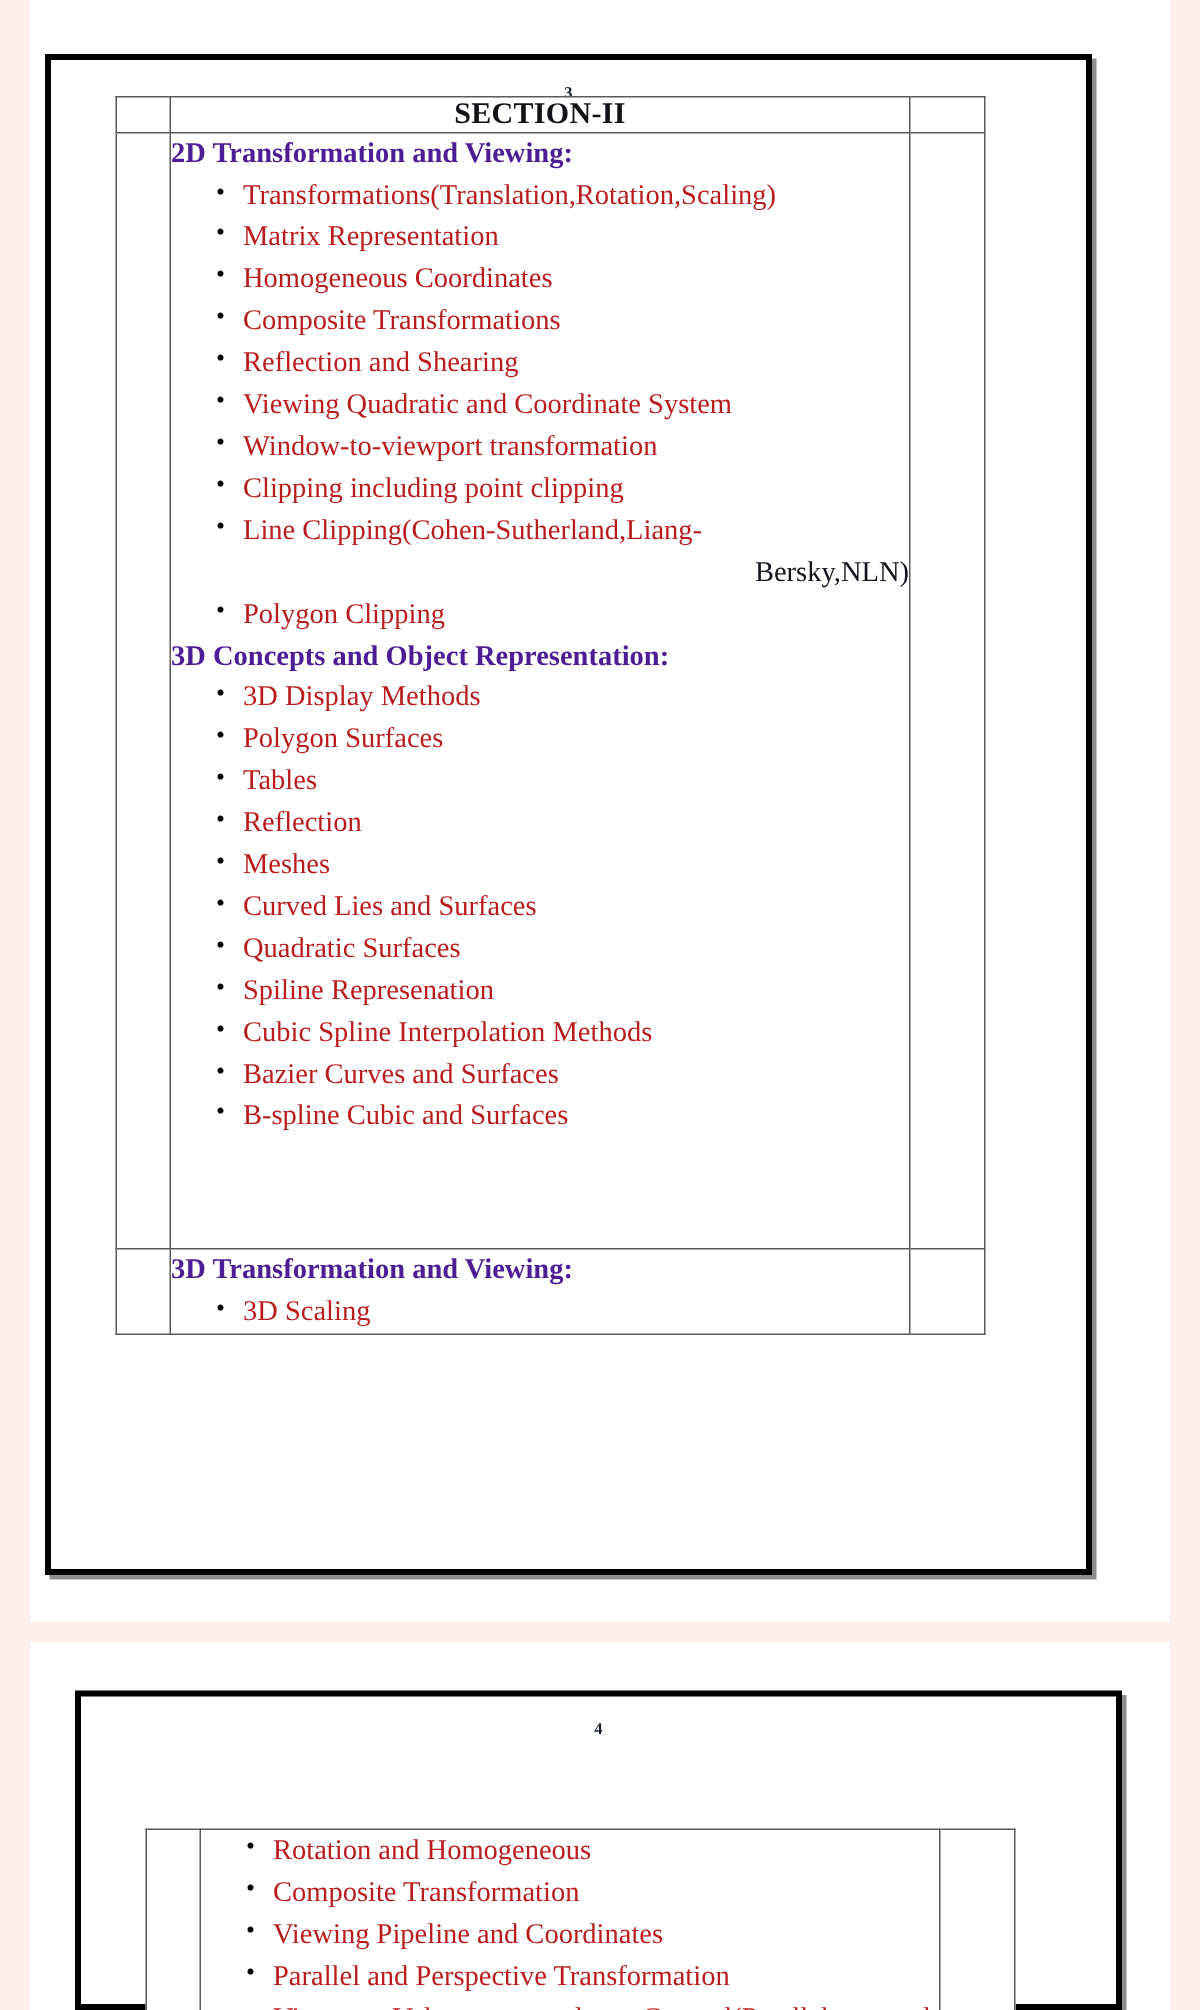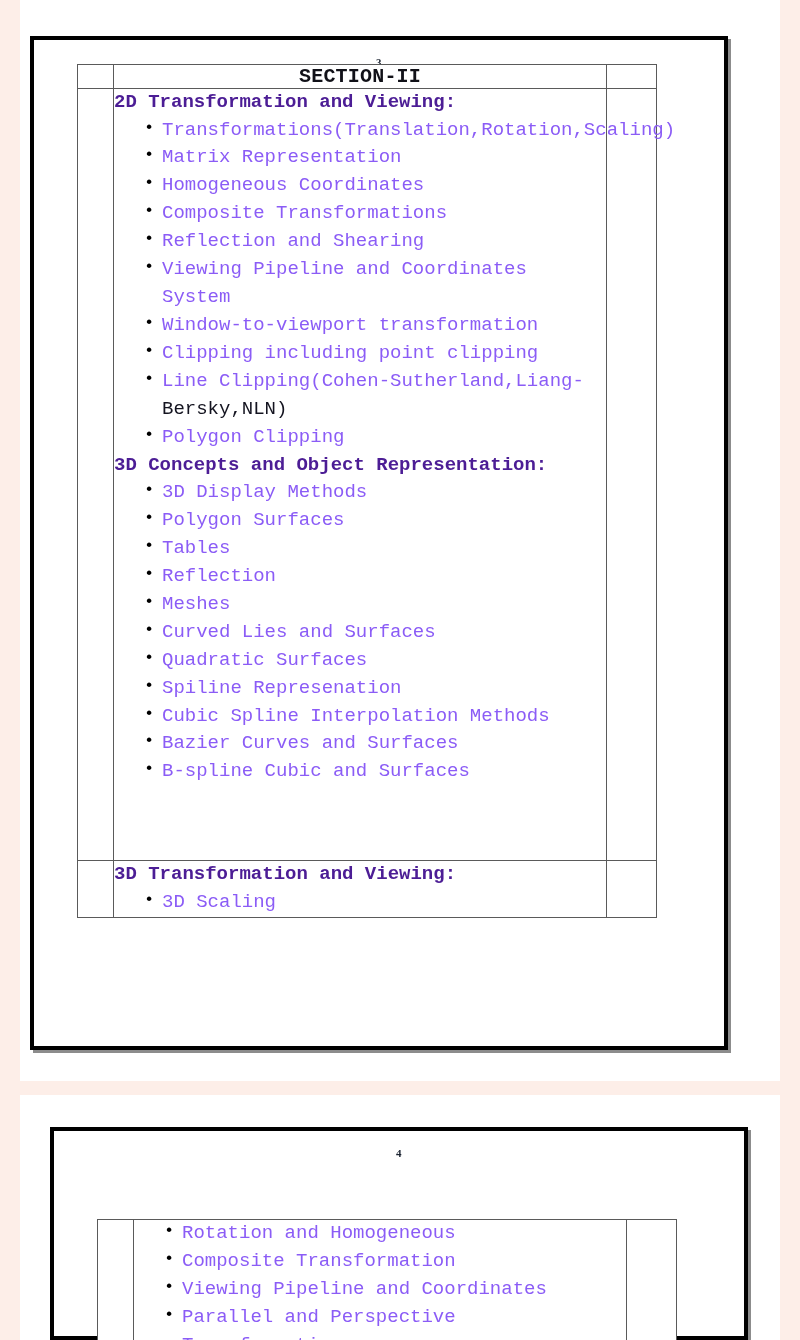--- a/index.html
+++ b/index.html
@@ -60,21 +60,20 @@
     background: #ffffff;
   }
   #table-1 { left: 77px; top: 64px; width: 580px; }
   #table-2 { left: 77px; top: 124px; width: 580px; }
 
   .syllabus-table td {
     border: 1px solid #5a5a5a;
     vertical-align: top;
     padding: 0;
     background: #ffffff;
-    font-family: Liberation Mono, monospace;
   }
 
   .col-narrow { width: 35px; }
   .col-main   { width: 492px; }
   .col-right  { width: 49px; }
 
   .section-head-cell {
     text-align: center;
     font-weight: bold;
     font-size: 20px;
@@ -99,21 +98,21 @@
   }
 
   ul.topic-list {
     list-style: none;
     margin: 0;
     padding: 0;
   }
   ul.topic-list li {
     position: relative;
     font-size: 19px;
-    color: #8b5cf6;
+    color: #b91c1c;
     line-height: 1.47;
     padding-left: 48px;
     margin: 0;
   }
   ul.topic-list li::before {
     content: "\2022";
     position: absolute;
     left: 30px;
     top: -1px;
     font-size: 17px;
@@ -129,20 +128,21 @@
     width: 100%;
   }
 
   .spacer-block { height: 74px; }
 
   .cut-line {
     font-size: 19px;
     color: #141420;
     line-height: 1.47;
     padding-left: 48px;
+    text-align: right;
   }
 </style>
 </head>
 <body>
 
 <div class="sheet" id="sheet-1"></div>
 
 <div class="page-frame" id="frame-1">
   <div class="page-number">3</div>
 </div>
@@ -160,21 +160,21 @@
     <td class="col-narrow"></td>
     <td class="col-main content-cell">
 
       <div class="topic-heading">2D Transformation and Viewing:</div>
       <ul class="topic-list">
         <li>Transformations(Translation,Rotation,Scaling)</li>
         <li>Matrix Representation</li>
         <li>Homogeneous Coordinates</li>
         <li>Composite Transformations</li>
         <li>Reflection and Shearing</li>
-        <li>Viewing Pipeline and Coordinates System</li>
+        <li>Viewing Quadratic and Coordinate System</li>
         <li>Window-to-viewport transformation</li>
         <li>Clipping including point clipping</li>
         <li>Line Clipping(Cohen-Sutherland,Liang-</li>
       </ul>
       <div class="cut-line">Bersky,NLN)</div>
       <ul class="topic-list">
         <li>Polygon Clipping</li>
       </ul>
 
       <div class="topic-heading">3D Concepts and Object Representation:</div>

